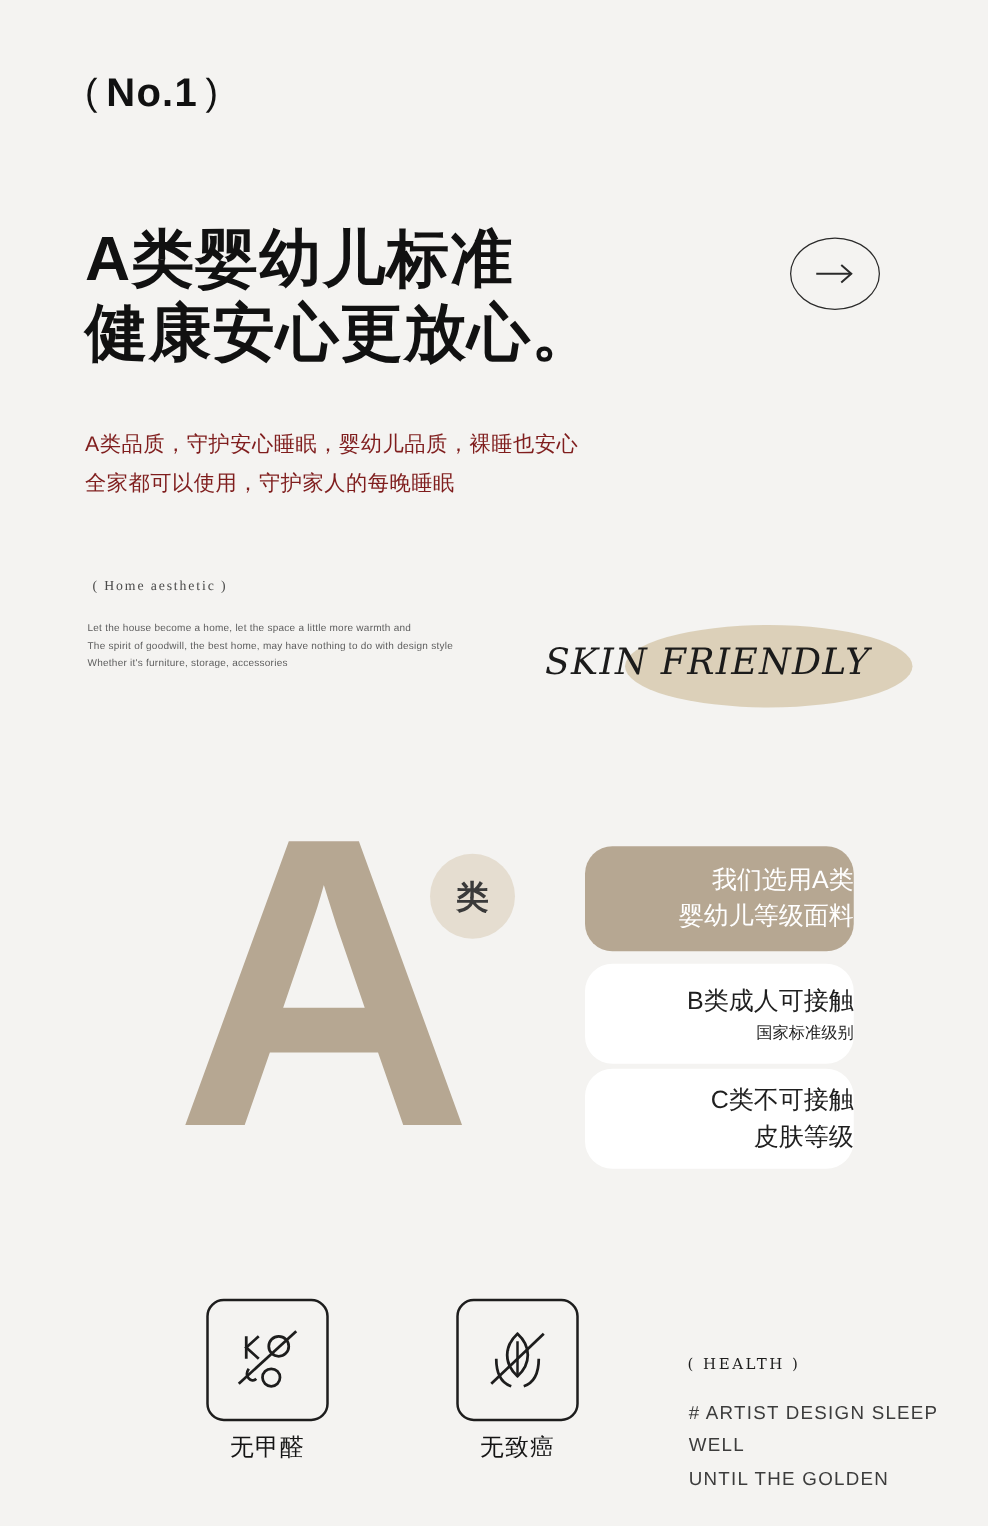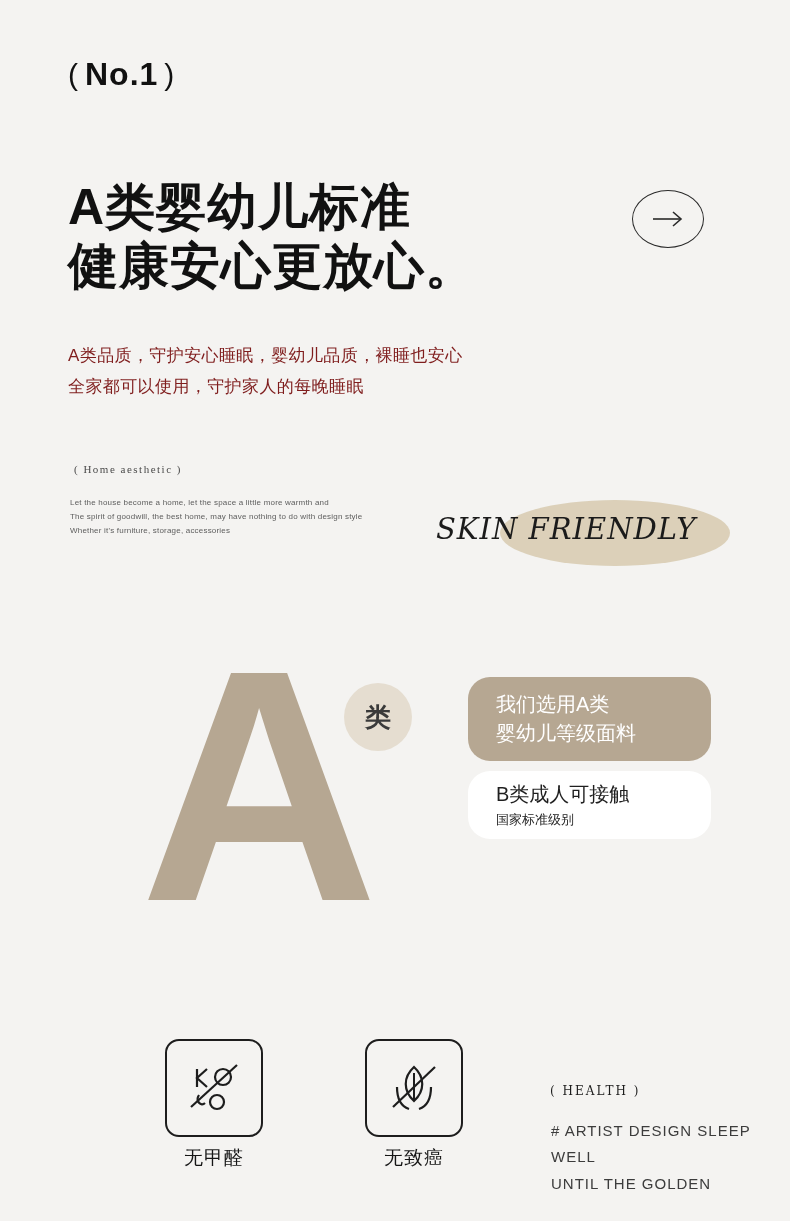--- a/index.html
+++ b/index.html
@@ -149,37 +149,36 @@
   }
 
   
   .pill {
     position: absolute;
     left: 468px;
     width: 215px;
     border-radius: 22px;
     display: flex;
     flex-direction: column;
-    align-items: flex-start;
+    align-items: flex-end;
     justify-content: center;
     text-align: center;
-    padding-left: 28px;
   }
   .pill-a {
     top: 677px;
     height: 84px;
     background: #b6a792;
     color: #ffffff;
     font-size: 20px;
     line-height: 1.45;
     font-weight: normal;
   }
   .pill-b {
     top: 771px;
-    height: 68px;
+    height: 80px;
     background: #ffffff;
     color: #1f1f1f;
   }
   .pill-c {
     top: 855px;
     height: 80px;
     background: #ffffff;
     color: #1f1f1f;
     font-size: 20px;
     line-height: 1.5;
@@ -276,20 +275,24 @@
   <div class="pill pill-a">
     <span>我们选用A类</span>
     <span>婴幼儿等级面料</span>
   </div>
 
   <div class="pill pill-b">
     <span class="main">B类成人可接触</span>
     <span class="sub">国家标准级别</span>
   </div>
 
+  <div class="pill pill-c">
+    <span>C类不可接触</span>
+    <span>皮肤等级</span>
+  </div>
 
   <div class="feature feature-1">
     <div class="box">
       <svg width="62" height="62" viewBox="0 0 62 62">
         <path d="M14 12 L14 30" stroke="#1d1d1d" stroke-width="2.2" fill="none"></path>
         <path d="M24 12 L14 21 L24 30" stroke="#1d1d1d" stroke-width="2.2" fill="none"></path>
         <circle cx="40" cy="20" r="8" stroke="#1d1d1d" stroke-width="2.2" fill="none"></circle>
         <path d="M16 38 C 12 44, 18 50, 22 46" stroke="#1d1d1d" stroke-width="2.2" fill="none"></path>
         <circle cx="34" cy="45" r="7" stroke="#1d1d1d" stroke-width="2.2" fill="none"></circle>
         <line x1="8" y1="50" x2="54" y2="8" stroke="#1d1d1d" stroke-width="2.2"></line>

